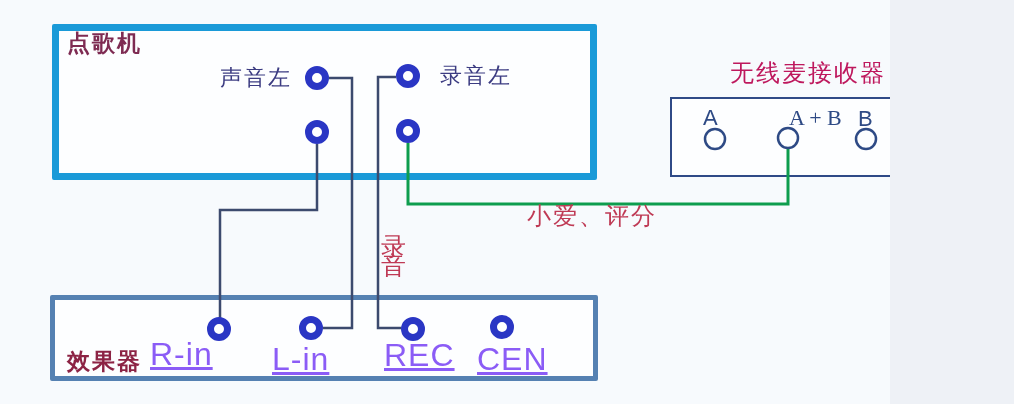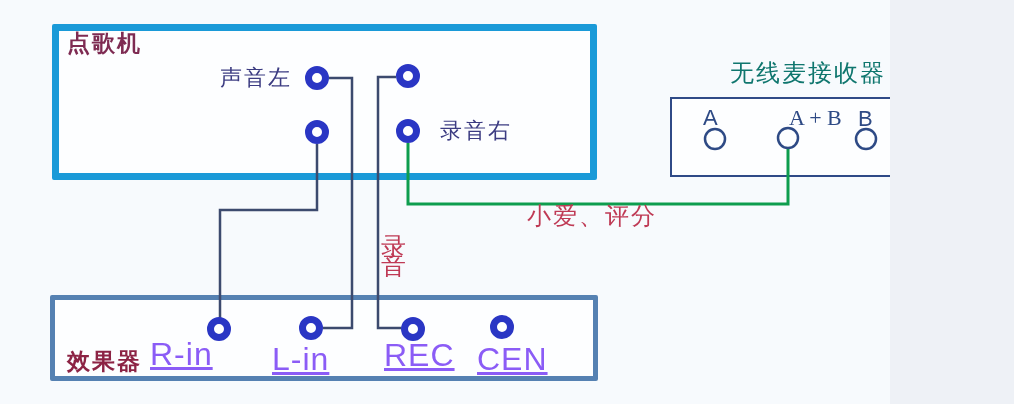--- a/index.html
+++ b/index.html
@@ -53,21 +53,21 @@
     letter-spacing: 2px;
   }
   #effects-title { color: #8c2344; }
   .port-label-indigo {
     font-size: 22px;
     color: #3c3c82;
     letter-spacing: 2px;
   }
   .receiver-title {
     font-size: 24px;
-    color: #0f766e;
+    color: #be185d;
     letter-spacing: 2px;
   }
   .receiver-port-label {
     font-size: 22px;
     color: #2e4a85;
   }
   .effects-port-label {
     font-size: 32px;
     color: #8b5cf6;
     letter-spacing: 1px;
@@ -113,21 +113,21 @@
     <circle cx="413" cy="329" r="8.5" fill="#ffffff" stroke="#2a36c4" stroke-width="7"></circle>
     <circle cx="502" cy="327" r="8.5" fill="#ffffff" stroke="#2a36c4" stroke-width="7"></circle>
 
     <circle cx="715" cy="139" r="10" fill="#fdfeff" stroke="#2e4a85" stroke-width="2.5"></circle>
     <circle cx="788" cy="138" r="10" fill="#fdfeff" stroke="#2e4a85" stroke-width="2.5"></circle>
     <circle cx="866" cy="139" r="10" fill="#fdfeff" stroke="#2e4a85" stroke-width="2.5"></circle>
   </svg>
 
   <span class="lbl box-title-maroon" style="left:67px; top:30px;">点歌机</span>
   <span class="lbl port-label-indigo" style="left:220px; top:65px;">声音左</span>
-  <span class="lbl port-label-indigo" style="left:440px; top:118px;">录音右</span>
+  <span class="lbl port-label-indigo" style="left:440px; top:63px;">录音左</span>
 
   <span class="lbl receiver-title" style="left:730px; top:60px;">无线麦接收器</span>
   <span class="lbl receiver-port-label" style="left:703px; top:105px;">A</span>
   <span class="lbl receiver-port-label" style="left:789px; top:105px;font-family:Liberation Serif, serif;">A + B</span>
   <span class="lbl receiver-port-label" style="left:858px; top:106px;">B</span>
 
   <span class="lbl box-title-maroon" id="effects-title" style="left:67px; top:305px;margin-top:43px;">效果器</span>
   <span class="lbl effects-port-label" style="left:150px; top:341px;">R-in</span>
   <span class="lbl effects-port-label" style="left:272px; top:346px;">L-in</span>
   <span class="lbl effects-port-label" style="left:384px; top:342px;">REC</span>

